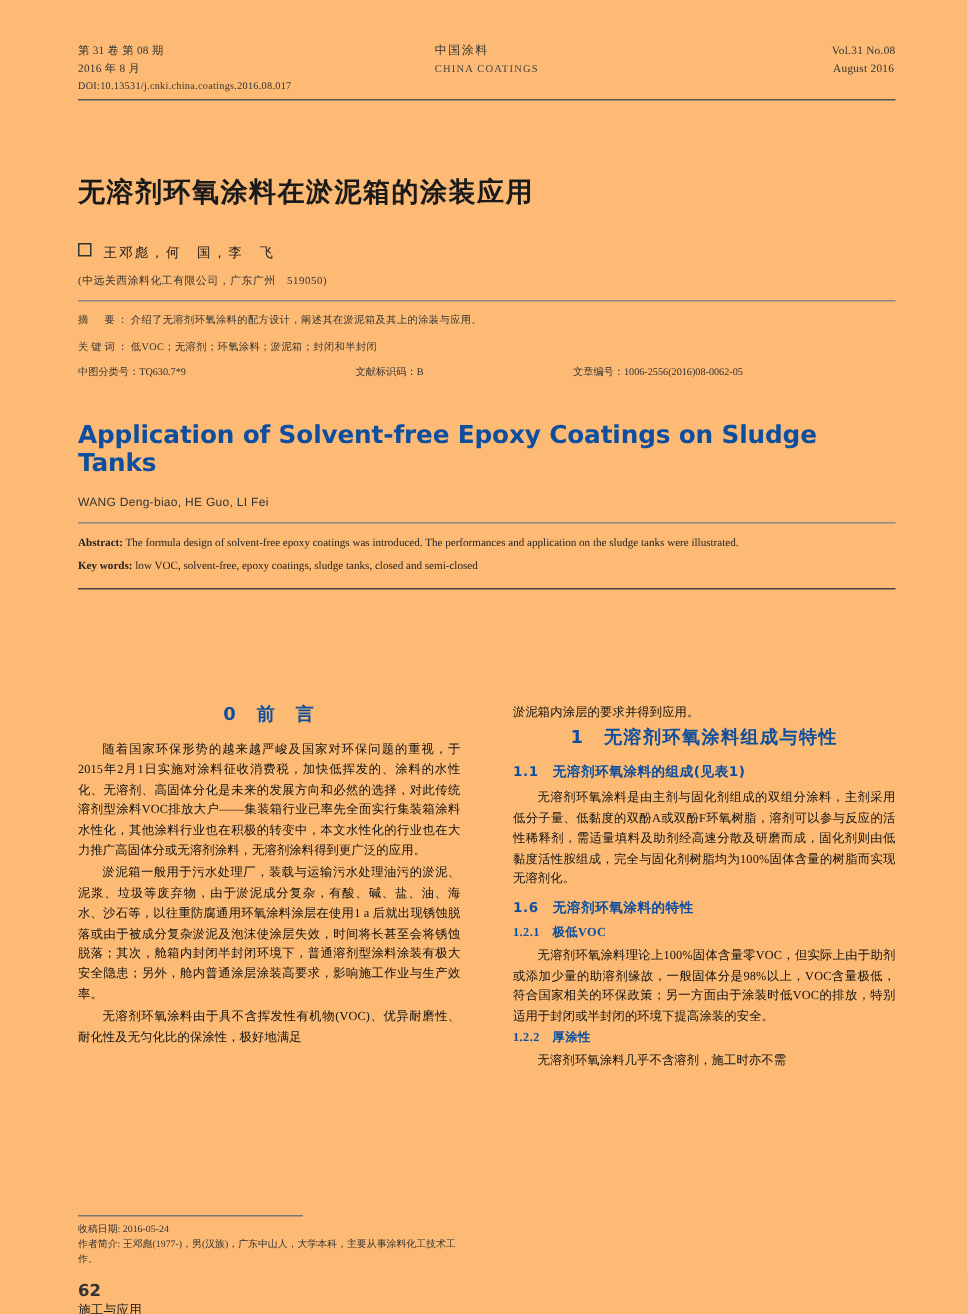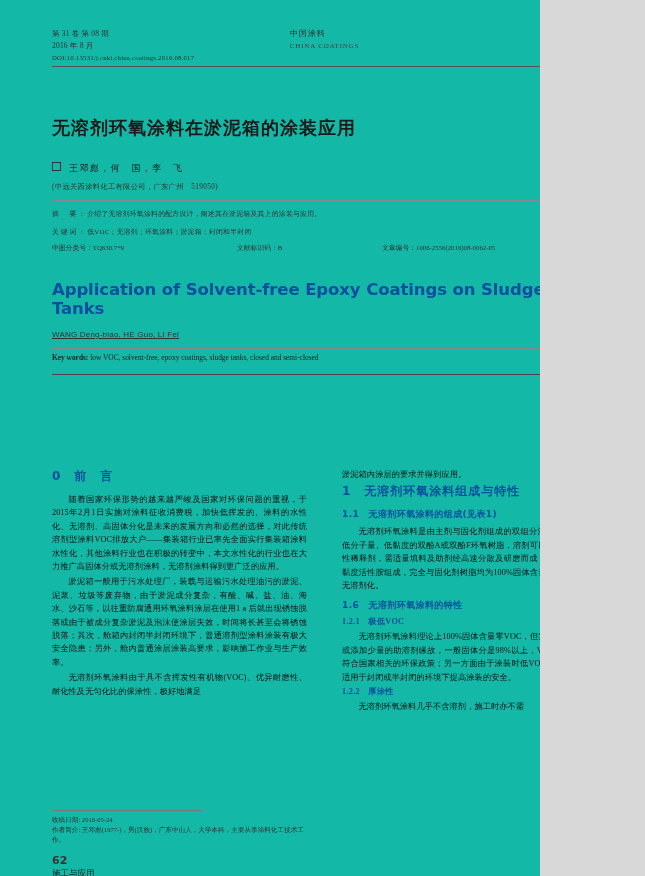--- a/index.html
+++ b/index.html
@@ -2,23 +2,23 @@
 <html><head>
 <meta charset="utf-8">
 <style>
   html, body {
     margin: 0;
     padding: 0;
     background: #d8d8d8;
   }
   .page {
     position: relative;
-    width: 540px;
+    width: 645px;
     height: 876px;
-    background: #14b8a6;
+    background: #fdba74;
     overflow: hidden;
     font-family: "Liberation Serif", serif;
     color: #1a1a1a;
     box-sizing: border-box;
   }
   .inner {
     position: absolute;
     left: 52px;
     top: 28px;
     width: 545px;
@@ -119,21 +119,20 @@
     color: #0d4f9e;
     font-family: "DejaVu Sans", sans-serif;
     letter-spacing: -0.1px;
   }
   .authors-en {
     margin-top: 12px;
     font-size: 8px;
     color: #333;
     font-family: "Liberation Sans", sans-serif;
     letter-spacing: .2px;
-    text-decoration: underline;
   }
   .affil-en {
     margin-top: 8px;
     font-size: 7.5px;
     font-style: italic;
     color: #333;
   }
   .rule-thin2 {
     margin-top: 9px;
     border-top: 1px solid #888;
@@ -174,20 +173,21 @@
   .col.left { left: 0; }
   .col.right { left: 290px; }
 
   h2.sec {
     font-size: 12px;
     font-weight: bold;
     color: #0d4f9e;
     margin: 0 0 8px 0;
     letter-spacing: 1px;
     font-family: "DejaVu Sans", sans-serif;
+    text-align: center;
   }
   h3.sub {
     font-size: 9px;
     font-weight: bold;
     color: #0d4f9e;
     margin: 7px 0 4px 0;
     letter-spacing: .4px;
     font-family: "DejaVu Sans", sans-serif;
   }
   h4.sub2 {
@@ -288,20 +288,23 @@
       <span class="m1"><span>中图分类号：</span><span>TQ630.7*9</span></span>
       <span class="m2"><span>文献标识码：</span><span>B</span></span>
       <span class="m3"><span>文章编号：</span><span>1006-2556(2016)08-0062-05</span></span>
     </div>
 
     <div class="title-en">Application of Solvent-free Epoxy Coatings on Sludge Tanks</div>
     <div class="authors-en">WANG Deng-biao, HE Guo, LI Fei</div>
 
     <div class="rule-thin2"></div>
 
+    <div class="abs-en">
+      <b>Abstract:</b><span> The formula design of solvent-free epoxy coatings was introduced. The performances and application on the sludge tanks were illustrated.</span>
+    </div>
     <div class="kw-en">
       <b>Key words:</b><span> low VOC, solvent-free, epoxy coatings, sludge tanks, closed and semi-closed</span>
     </div>
 
     <div class="rule-bold"></div>
 
     <div class="cols">
 
       <div class="col left">
         <h2 class="sec">0　前　言</h2>

